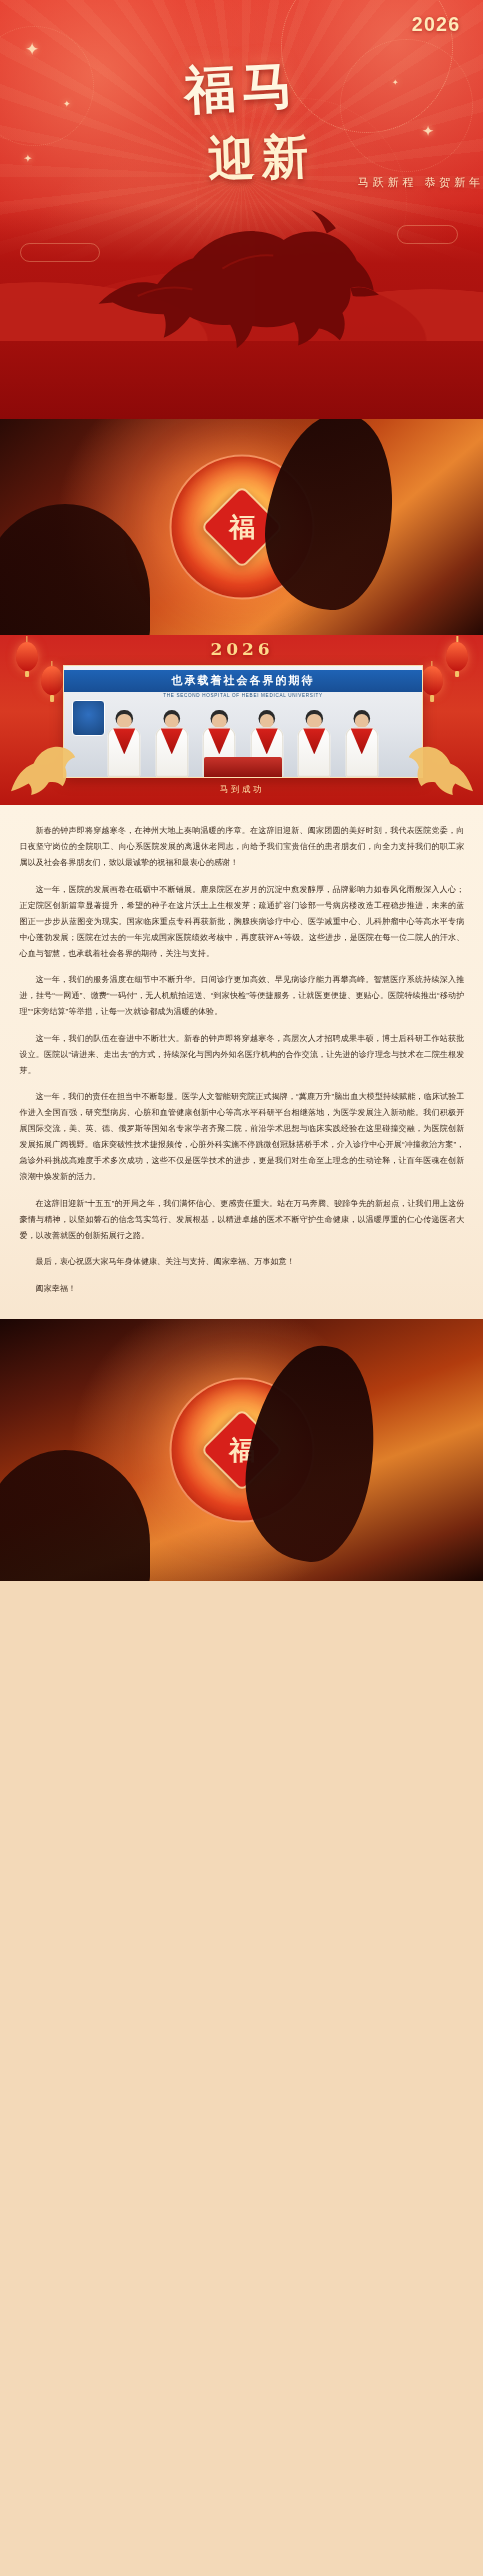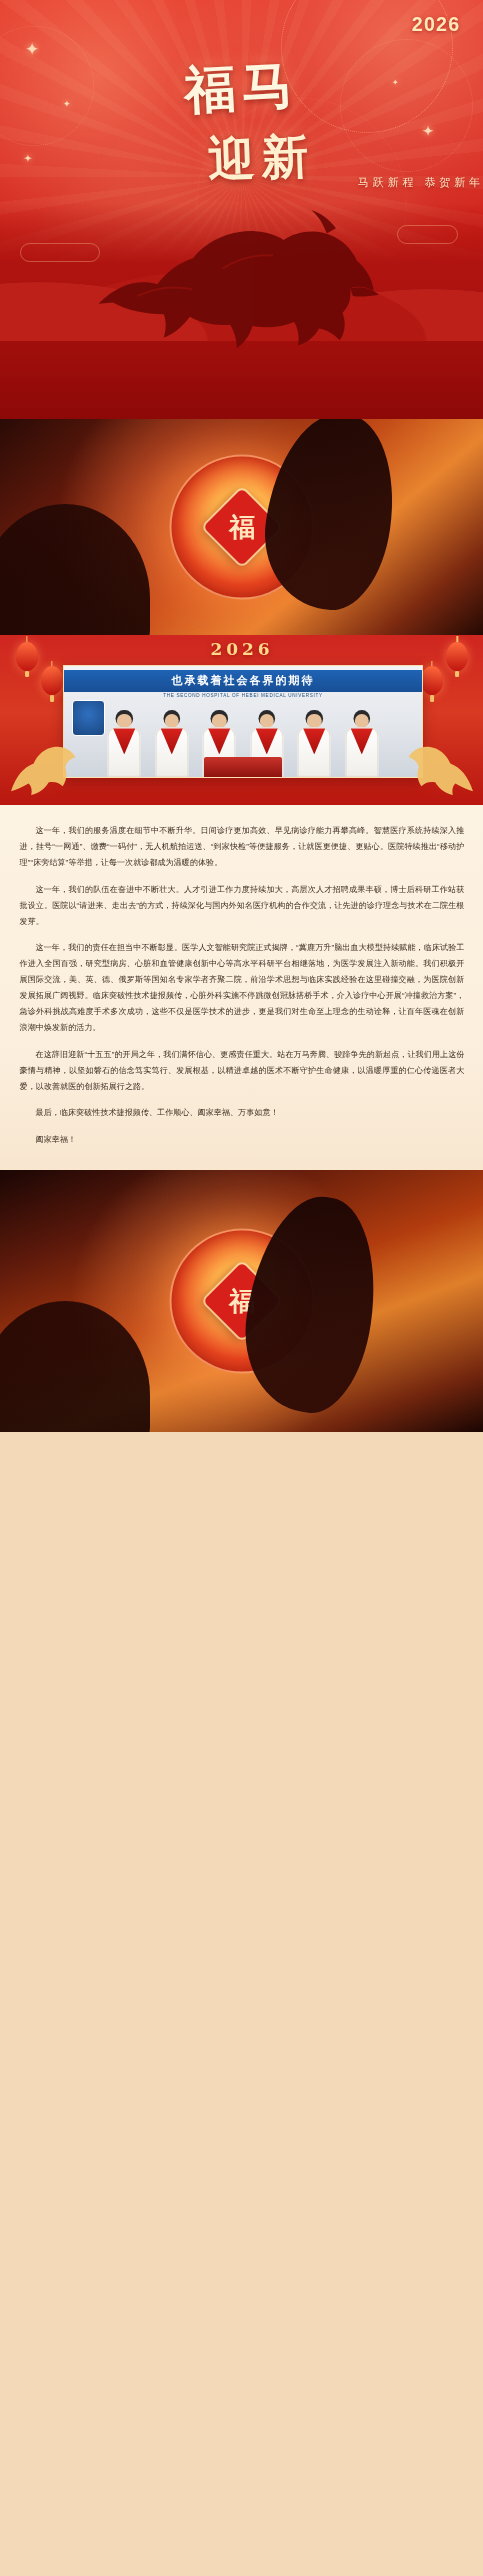--- a/index.html
+++ b/index.html
@@ -385,29 +385,32 @@
         </svg>
       </div>
       <div class="horse-deco right">
         <svg viewBox="0 0 120 100" xmlns="http://www.w3.org/2000/svg" aria-hidden="true">
           <path d="M10 86 C18 62 30 48 46 42 C52 28 64 18 78 16 C92 14 106 20 112 32
                    C104 34 98 40 96 48 C100 58 98 70 92 78 C86 72 78 70 70 72
                    C64 82 54 90 42 92 C44 84 42 78 38 74 C28 80 18 84 10 86 Z" fill="#f2c36a"></path>
         </svg>
       </div>
 
+      <div class="p2-caption">马到成功</div>
     </div>
   </section>
 
   <section class="article">
+    <p>新春的钟声即将穿越寒冬，在神州大地上奏响温暖的序章。在这辞旧迎新、阖家团圆的美好时刻，我代表医院党委，向日夜坚守岗位的全院职工、向心系医院发展的离退休老同志，向给予我们宝贵信任的患者朋友们，向全力支持我们的职工家属以及社会各界朋友们，致以最诚挚的祝福和最衷心的感谢！</p>
+    <p>这一年，医院的发展画卷在砥砺中不断铺展。鹿泉院区在岁月的沉淀中愈发醇厚，品牌影响力如春风化雨般深入人心；正定院区创新篇章显著提升，希望的种子在这片沃土上生根发芽；疏通扩容门诊部一号病房楼改造工程稳步推进，未来的蓝图正一步步从蓝图变为现实。国家临床重点专科再获新批，胸腺疾病诊疗中心、医学减重中心、儿科肿瘤中心等高水平专病中心蓬勃发展；医院在过去的一年完成国家医院绩效考核中，再度获评A+等级。这些进步，是医院在每一位二院人的汗水、心血与智慧，也承载着社会各界的期待，关注与支持。</p>
     <p>这一年，我们的服务温度在细节中不断升华。日间诊疗更加高效、早见病诊疗能力再攀高峰。智慧医疗系统持续深入推进，挂号“一网通”、缴费“一码付”，无人机航拍运送、“到家快检”等便捷服务，让就医更便捷、更贴心。医院特续推出“移动护理”“床旁结算”等举措，让每一次就诊都成为温暖的体验。</p>
-    <p>这一年，我们的队伍在奋进中不断壮大。人才引进工作力度持续加大，高层次人才招聘成果丰硕，博士后科研工作站获批设立。医院以“请进来、走出去”的方式，持续深化与国内外知名医疗机构的合作交流，让先进的诊疗理念与技术在二院生根发芽。</p>
+    <p>这一年，我们的队伍在奋进中不断壮大。新春的钟声即将穿越寒冬，高层次人才招聘成果丰硕，博士后科研工作站获批设立。医院以“请进来、走出去”的方式，持续深化与国内外知名医疗机构的合作交流，让先进的诊疗理念与技术在二院生根发芽。</p>
     <p>这一年，我们的责任在担当中不断彰显。医学人文智能研究院正式揭牌，“冀鹿万升”脑出血大模型持续赋能，临床试验工作进入全国百强，研究型病房、心脏和血管健康创新中心等高水平科研平台相继落地，为医学发展注入新动能。我们积极开展国际交流，美、英、德、俄罗斯等国知名专家学者齐聚二院，前沿学术思想与临床实践经验在这里碰撞交融，为医院创新发展拓展广阔视野。临床突破性技术捷报频传，心脏外科实施不停跳微创冠脉搭桥手术，介入诊疗中心开展“冲撞救治方案”，急诊外科挑战高难度手术多次成功，这些不仅是医学技术的进步，更是我们对生命至上理念的生动诠释，让百年医魂在创新浪潮中焕发新的活力。</p>
     <p>在这辞旧迎新“十五五”的开局之年，我们满怀信心、更感责任重大。站在万马奔腾、骏蹄争先的新起点，让我们用上这份豪情与精神，以坚如磐石的信念笃实笃行、发展根基，以精进卓越的医术不断守护生命健康，以温暖厚重的仁心传递医者大爱，以改善就医的创新拓展行之路。</p>
-    <p>最后，临床突破性技术捷报频传、工作顺心、阖家幸福、万事如意！</p>
+    <p>最后，衷心祝愿大家马年身体健康、关注与支持、阖家幸福、万事如意！</p>
     <p class="sign">阖家幸福！</p>
   </section>
 
   <section class="footer-photo">
     <div class="silhouette"></div>
     <div class="disc">
       <div class="fu">
         <span>福</span>
       </div>
     </div>

